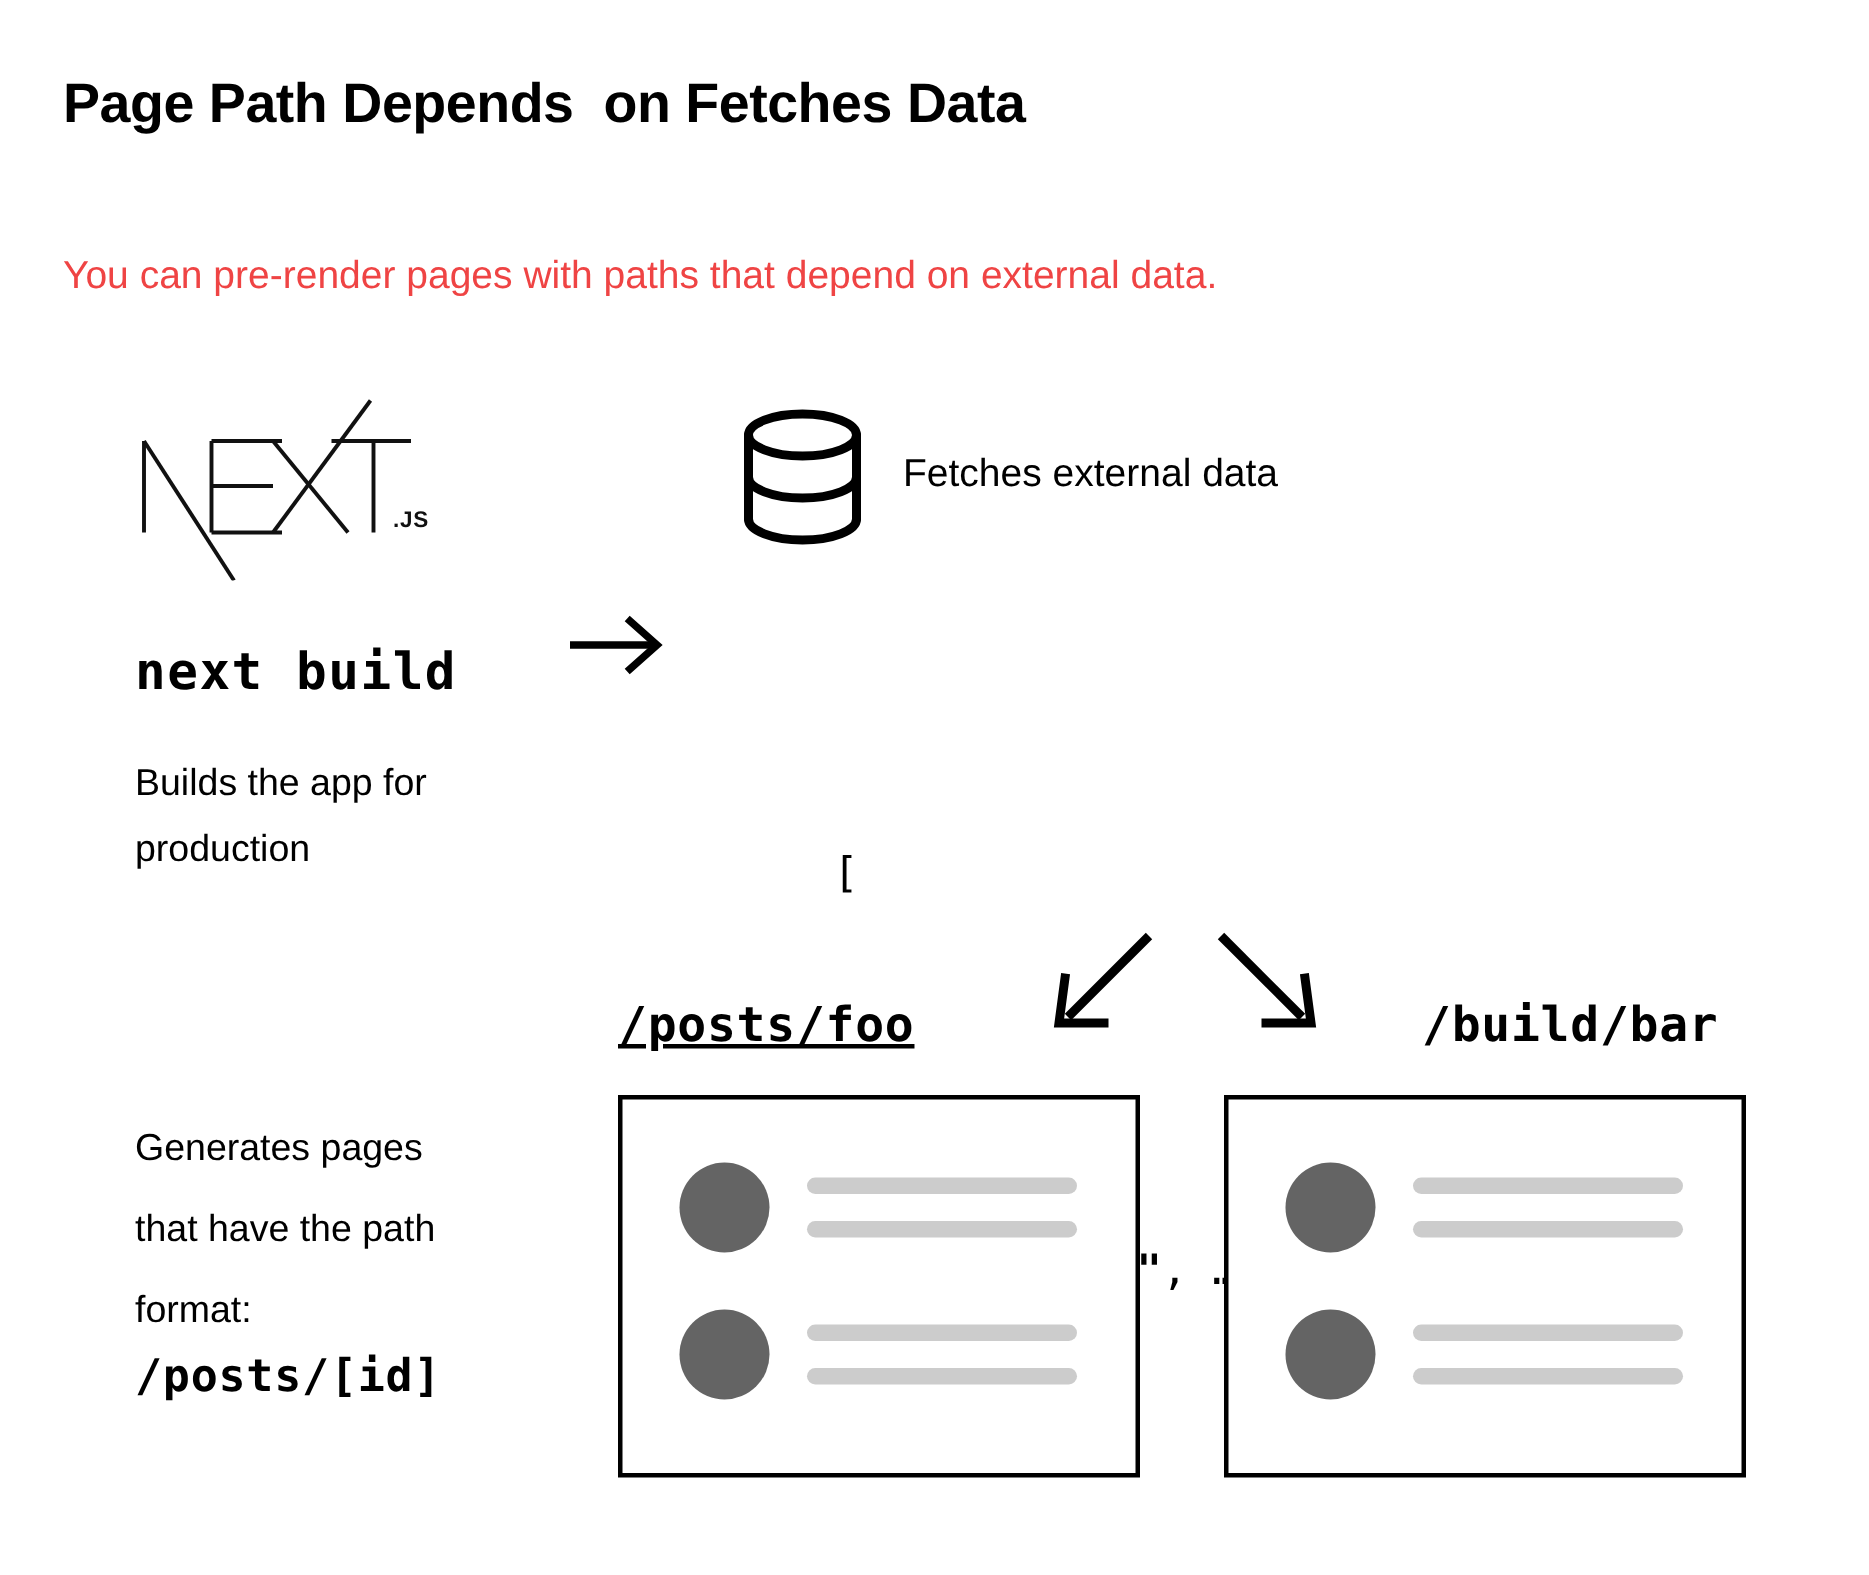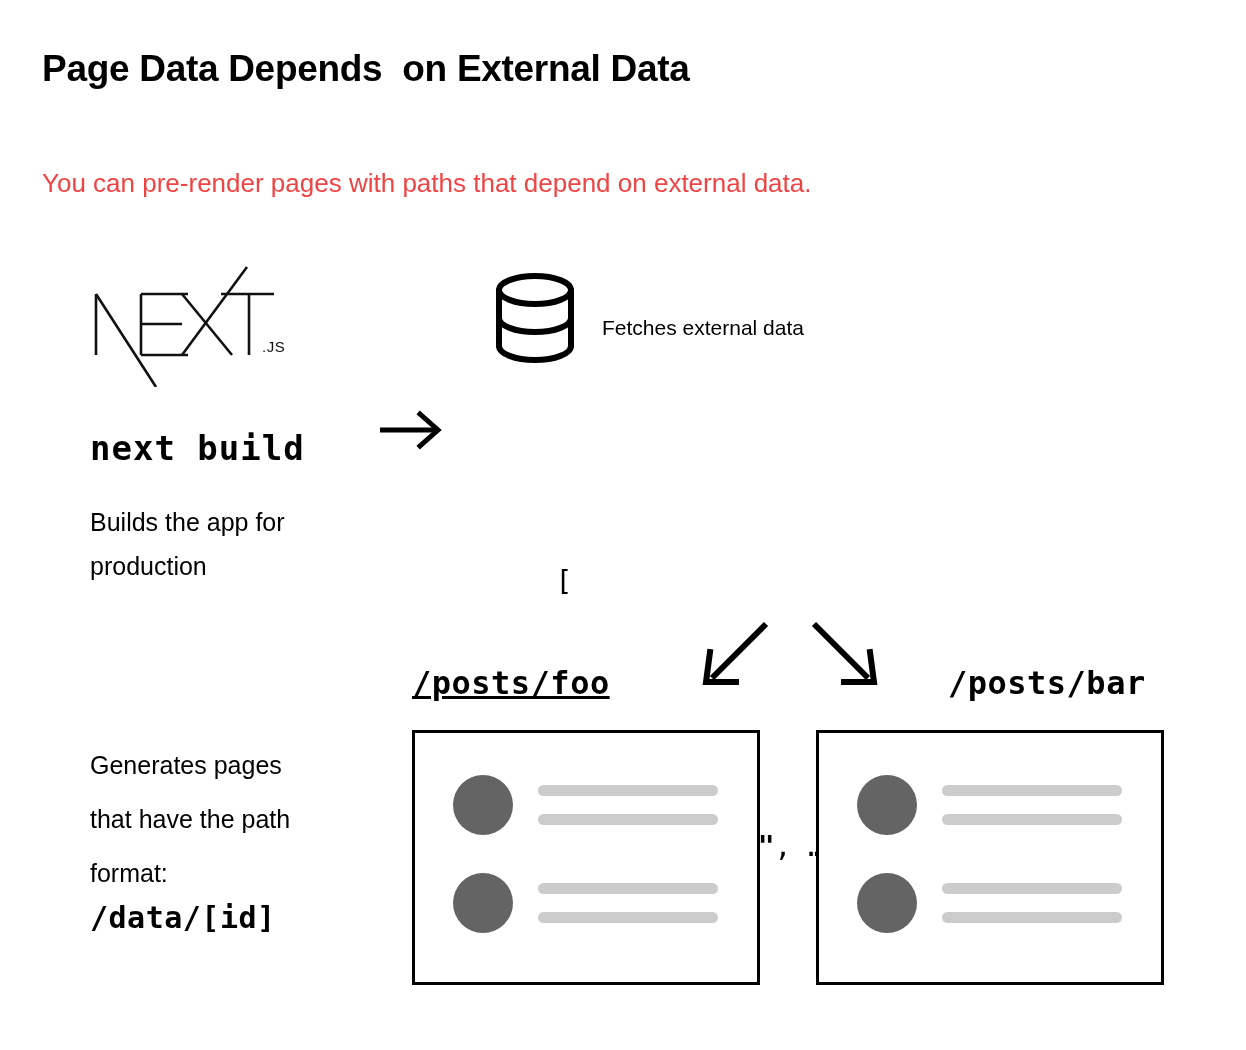--- a/index.html
+++ b/index.html
@@ -71,22 +71,22 @@
 
   
   .db-icon {
     position: absolute;
     left: 494px; top: 272px;
     width: 82px; height: 92px;
   }
   .db-icon svg { display: block; }
   .db-caption {
     position: absolute;
-    left: 602px; top: 316px;
-    font-size: 21px;
+    left: 602px; top: 300px;
+    font-size: 26px;
     white-space: pre;
   }
 
   
   .json-block {
     position: absolute;
     left: 488px; top: 396px;
     font-family: "DejaVu Sans Mono", "Liberation Mono", monospace;
     font-size: 28px;
     line-height: 53px;
@@ -168,41 +168,41 @@
   }
   .mock-bar {
     width: 180px; height: 11px;
     border-radius: 6px;
     background: #cccccc;
   }
 </style>
 </head>
 <body>
 
-<div class="page-title">Page Data Depends  on External Data</div>
+<div class="page-title">Page Path Depends  on Fetches Data</div>
 <div class="page-subtitle">You can pre-render pages with paths that depend on external data.</div>
 
 <div class="nextjs-logo">
   <svg viewBox="0 0 215 125" xmlns="http://www.w3.org/2000/svg" fill="none" stroke="#111" stroke-width="2.6" stroke-linecap="butt">
 
     <line x1="12" y1="32" x2="12" y2="93"></line>
     <line x1="12" y1="32" x2="72" y2="125"></line>
 
     <line x1="57" y1="32" x2="57" y2="93"></line>
     <line x1="57" y1="32" x2="104" y2="32"></line>
     <line x1="57" y1="62" x2="98" y2="62"></line>
     <line x1="57" y1="93" x2="104" y2="93"></line>
 
     <line x1="98" y1="32" x2="148" y2="93"></line>
     <line x1="98" y1="93" x2="163" y2="5"></line>
 
     <line x1="137" y1="32" x2="190" y2="32"></line>
     <line x1="165" y1="32" x2="165" y2="93"></line>
   </svg>
-  <span style="position:absolute; left:178px; top:76px; font-size:15px; font-weight:normal; letter-spacing:0.5px; color:#111;">.JS</span>
+  <span style="position:absolute; left:178px; top:76px; font-size:15px; font-weight:bold; letter-spacing:0.5px; color:#111;">.JS</span>
 </div>
 
 <div class="build-cmd">next build</div>
 <div class="build-arrow">
   <svg viewBox="0 0 70 44" xmlns="http://www.w3.org/2000/svg">
     <line x1="2" y1="22" x2="58" y2="22" stroke="#000" stroke-width="5"></line>
     <polyline points="42,6 60,22 42,38" fill="none" stroke="#000" stroke-width="5" stroke-linecap="square" stroke-linejoin="miter"></polyline>
   </svg>
 </div>
 <div class="builds-desc">Builds the app for
@@ -239,26 +239,26 @@
       <polyline points="20,34 16,64 46,64" fill="none" stroke="#000" stroke-width="6" stroke-linecap="square" stroke-linejoin="miter"></polyline>
     </g>
     <g>
       <line x1="124" y1="6" x2="178" y2="60" stroke="#000" stroke-width="6"></line>
       <polyline points="154,64 184,64 180,34" fill="none" stroke="#000" stroke-width="6" stroke-linecap="square" stroke-linejoin="miter"></polyline>
     </g>
   </svg>
 </div>
 
 <div class="path-label path-left">/posts/foo</div>
-<div class="path-label path-right">/posts/bar</div>
+<div class="path-label path-right">/build/bar</div>
 
 <div class="gen-desc">Generates pages
 that have the path
 format:</div>
-<div class="gen-path">/data/[id]</div>
+<div class="gen-path">/posts/[id]</div>
 
 <div class="page-mock mock-left">
   <div class="mock-row mock-row-1">
     <div class="mock-avatar"></div>
     <div class="mock-lines">
       <div class="mock-bar"></div>
       <div class="mock-bar"></div>
     </div>
   </div>
   <div class="mock-row mock-row-2">

